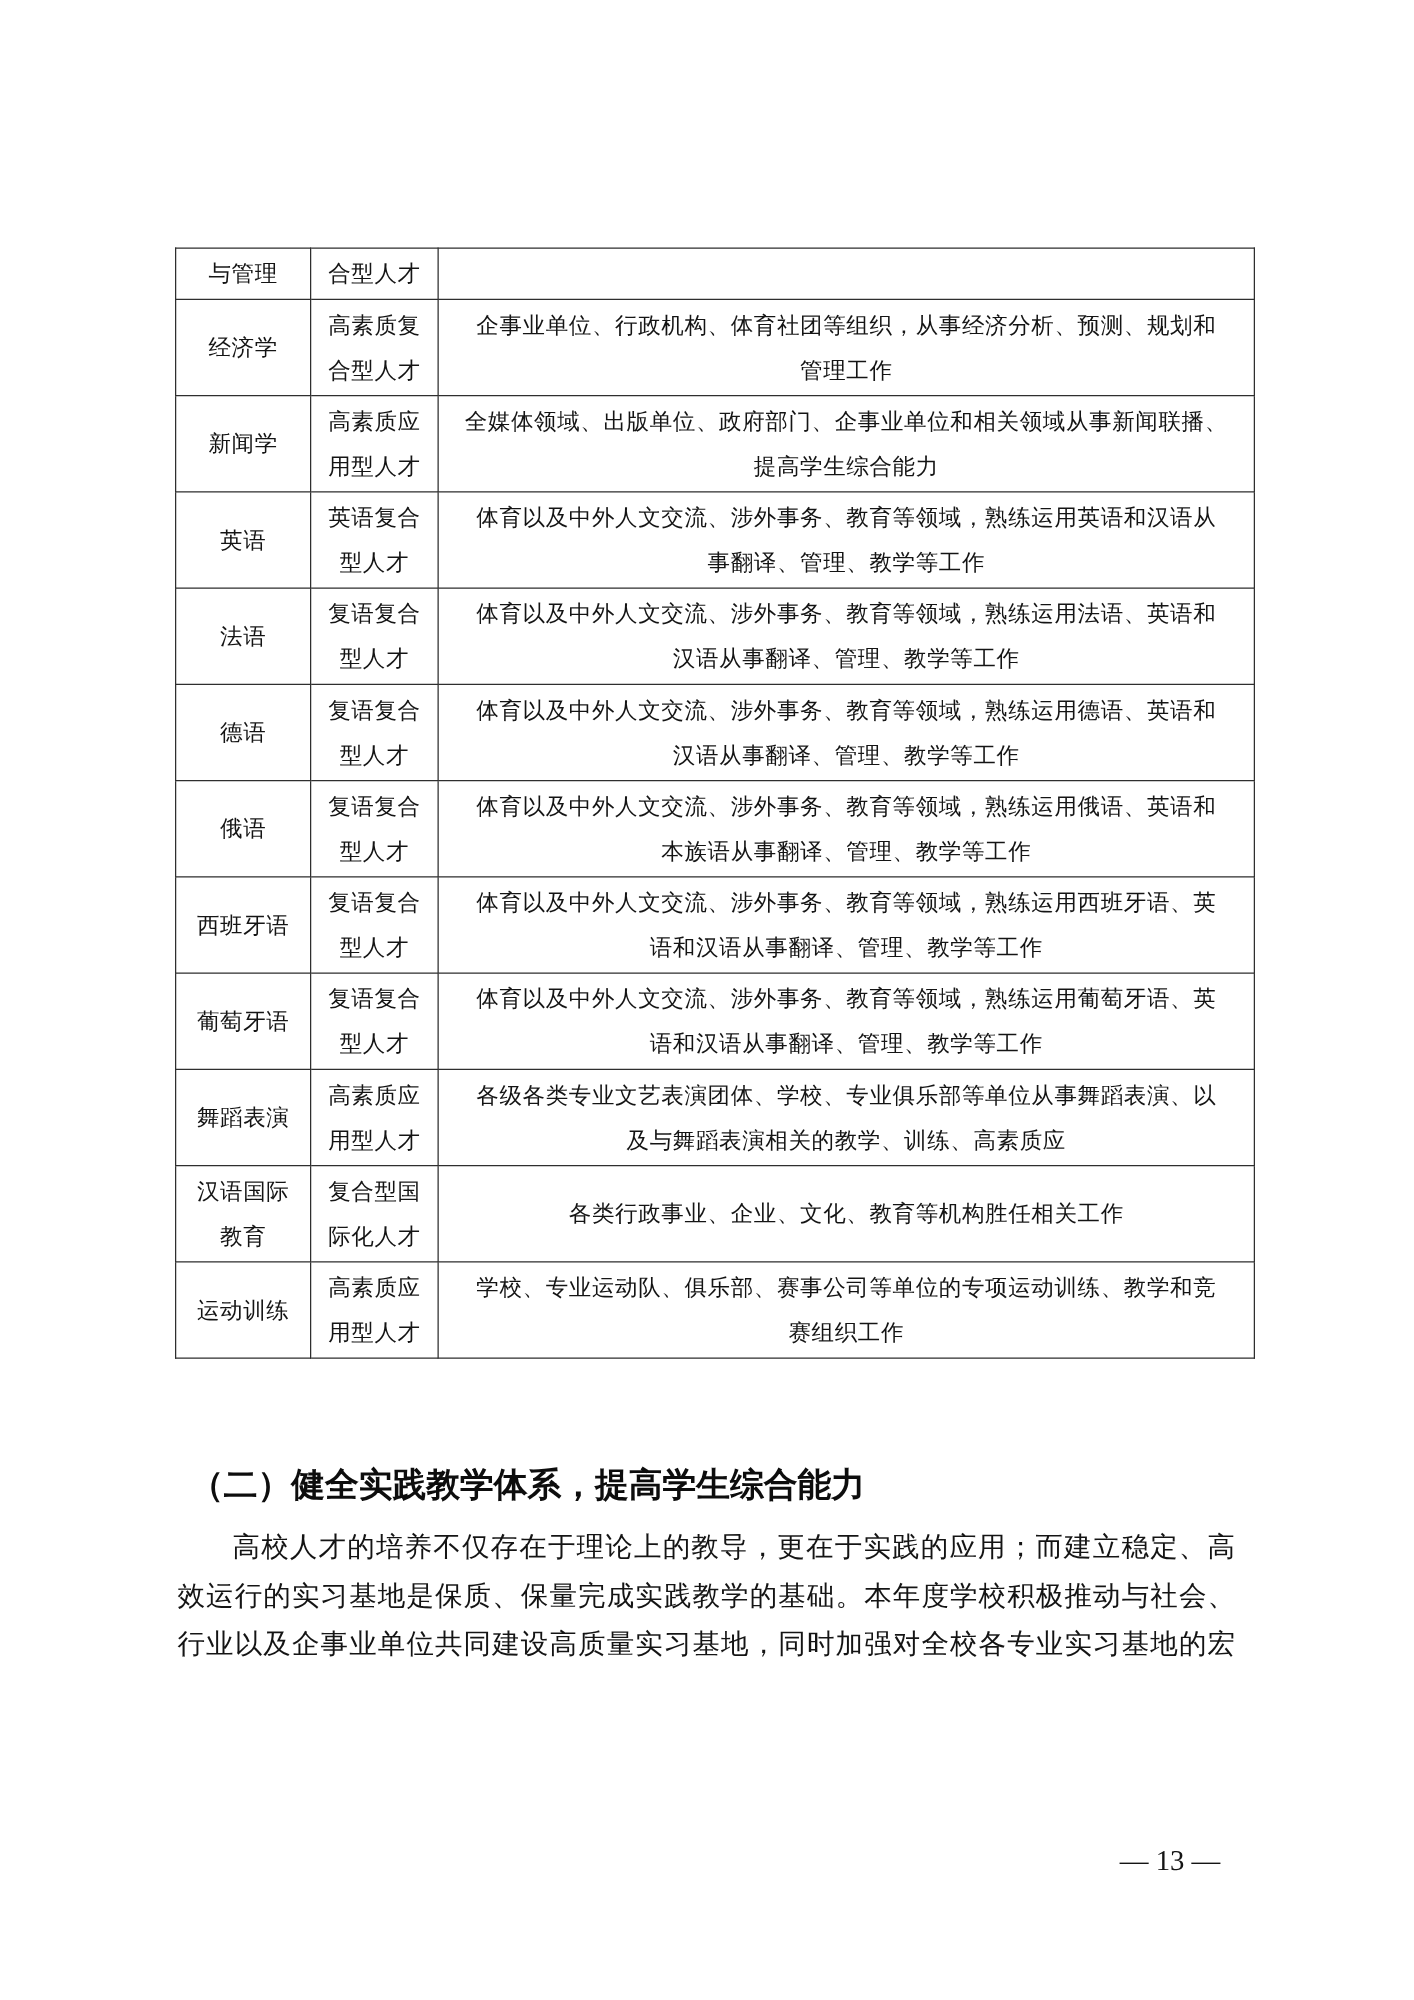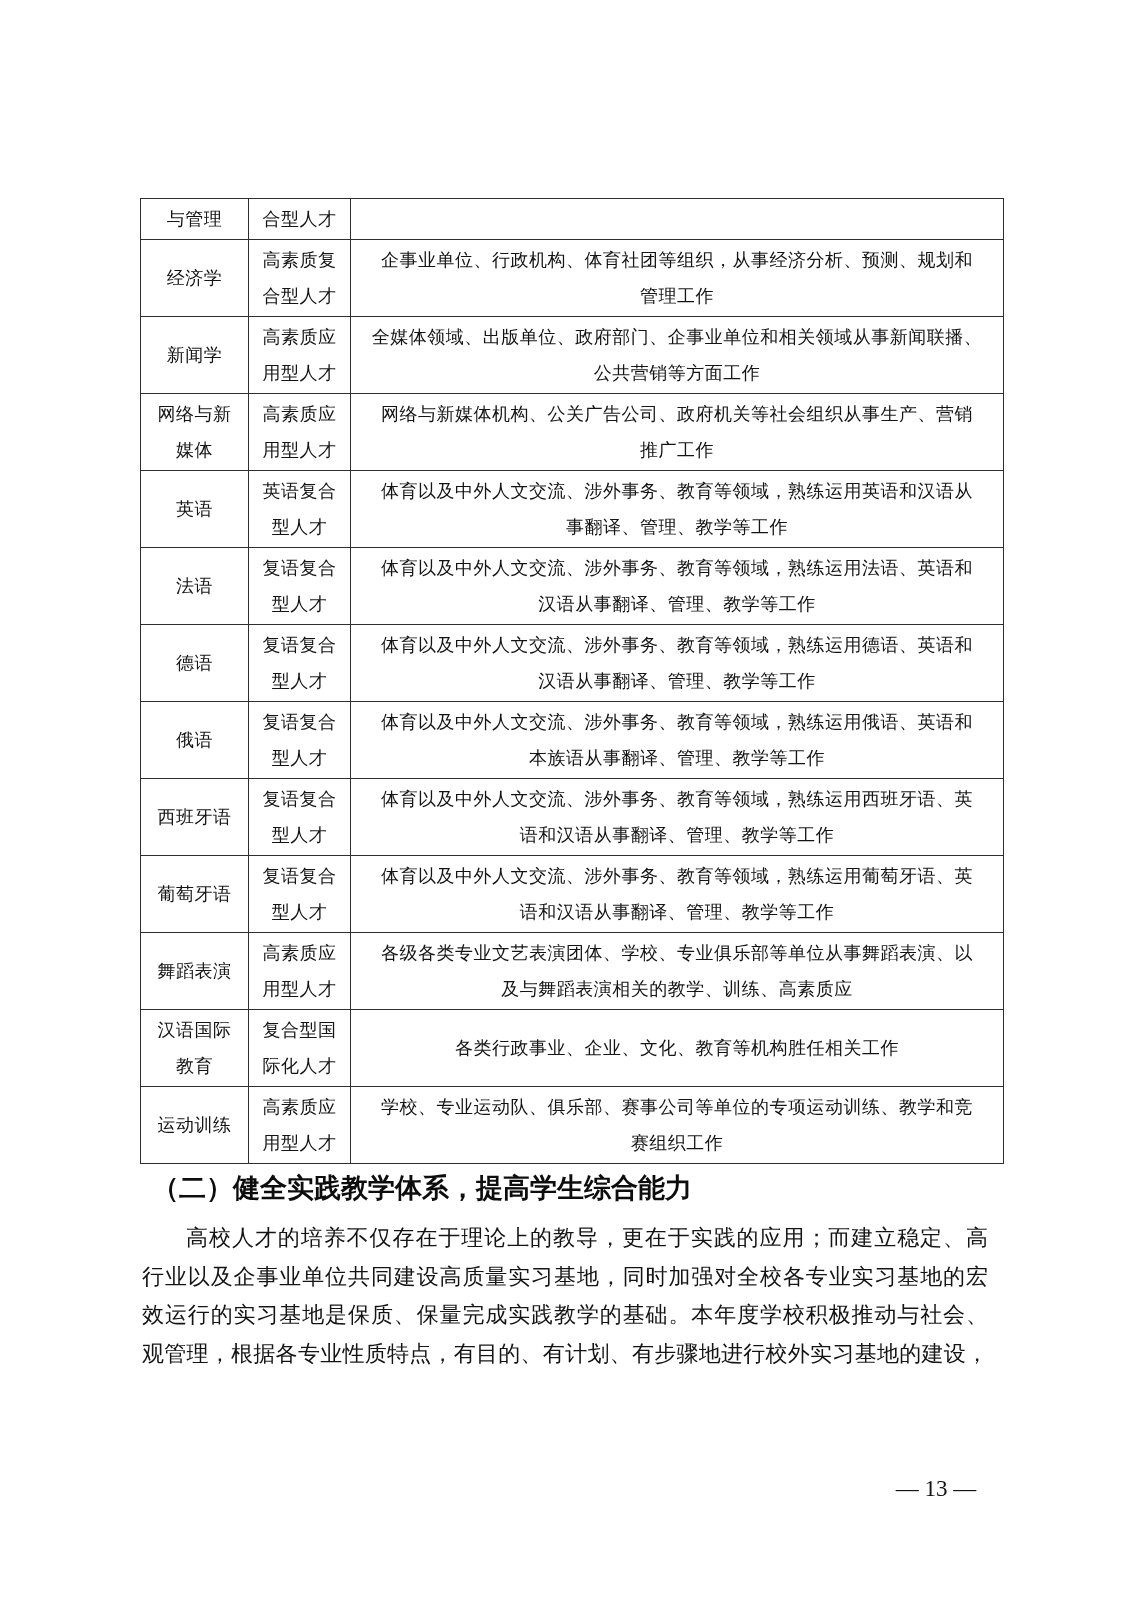--- a/index.html
+++ b/index.html
@@ -89,29 +89,21 @@
           <td>高素质复
 合型人才</td>
           <td>企事业单位、行政机构、体育社团等组织，从事经济分析、预测、规划和
 管理工作</td>
         </tr>
         <tr>
           <td>新闻学</td>
           <td>高素质应
 用型人才</td>
           <td>全媒体领域、出版单位、政府部门、企事业单位和相关领域从事新闻联播、
-公共营销等方面工作</td>
-        </tr>
-        <tr>
-          <td>网络与新
-媒体</td>
-          <td>高素质应
-用型人才</td>
-          <td>网络与新媒体机构、公关广告公司、政府机关等社会组织从事生产、营销
-推广工作</td>
+提高学生综合能力</td>
         </tr>
         <tr>
           <td>英语</td>
           <td>英语复合
 型人才</td>
           <td>体育以及中外人文交流、涉外事务、教育等领域，熟练运用英语和汉语从
 事翻译、管理、教学等工作</td>
         </tr>
         <tr>
           <td>法语</td>
@@ -169,20 +161,19 @@
           <td>学校、专业运动队、俱乐部、赛事公司等单位的专项运动训练、教学和竞
 赛组织工作</td>
         </tr>
       </tbody>
   </table>
 
   <h2 class="section-heading">（二）健全实践教学体系，提高学生综合能力</h2>
 
   <div class="body-paragraph" id="body-paragraph">
       <div class="para-line indent">高校人才的培养不仅存在于理论上的教导，更在于实践的应用；而建立稳定、高</div>
+      <div class="para-line">效运行的实习基地是保质、保量完成实践教学的基础。本年度学校积极推动与社会、</div>
       <div class="para-line">行业以及企事业单位共同建设高质量实习基地，同时加强对全校各专业实习基地的宏</div>
-      <div class="para-line">效运行的实习基地是保质、保量完成实践教学的基础。本年度学校积极推动与社会、</div>
-      <div class="para-line">观管理，根据各专业性质特点，有目的、有计划、有步骤地进行校外实习基地的建设，</div>
     </div>
 
   <div class="page-number">— 13 —</div>
 
 </div>
 
 </body></html>

